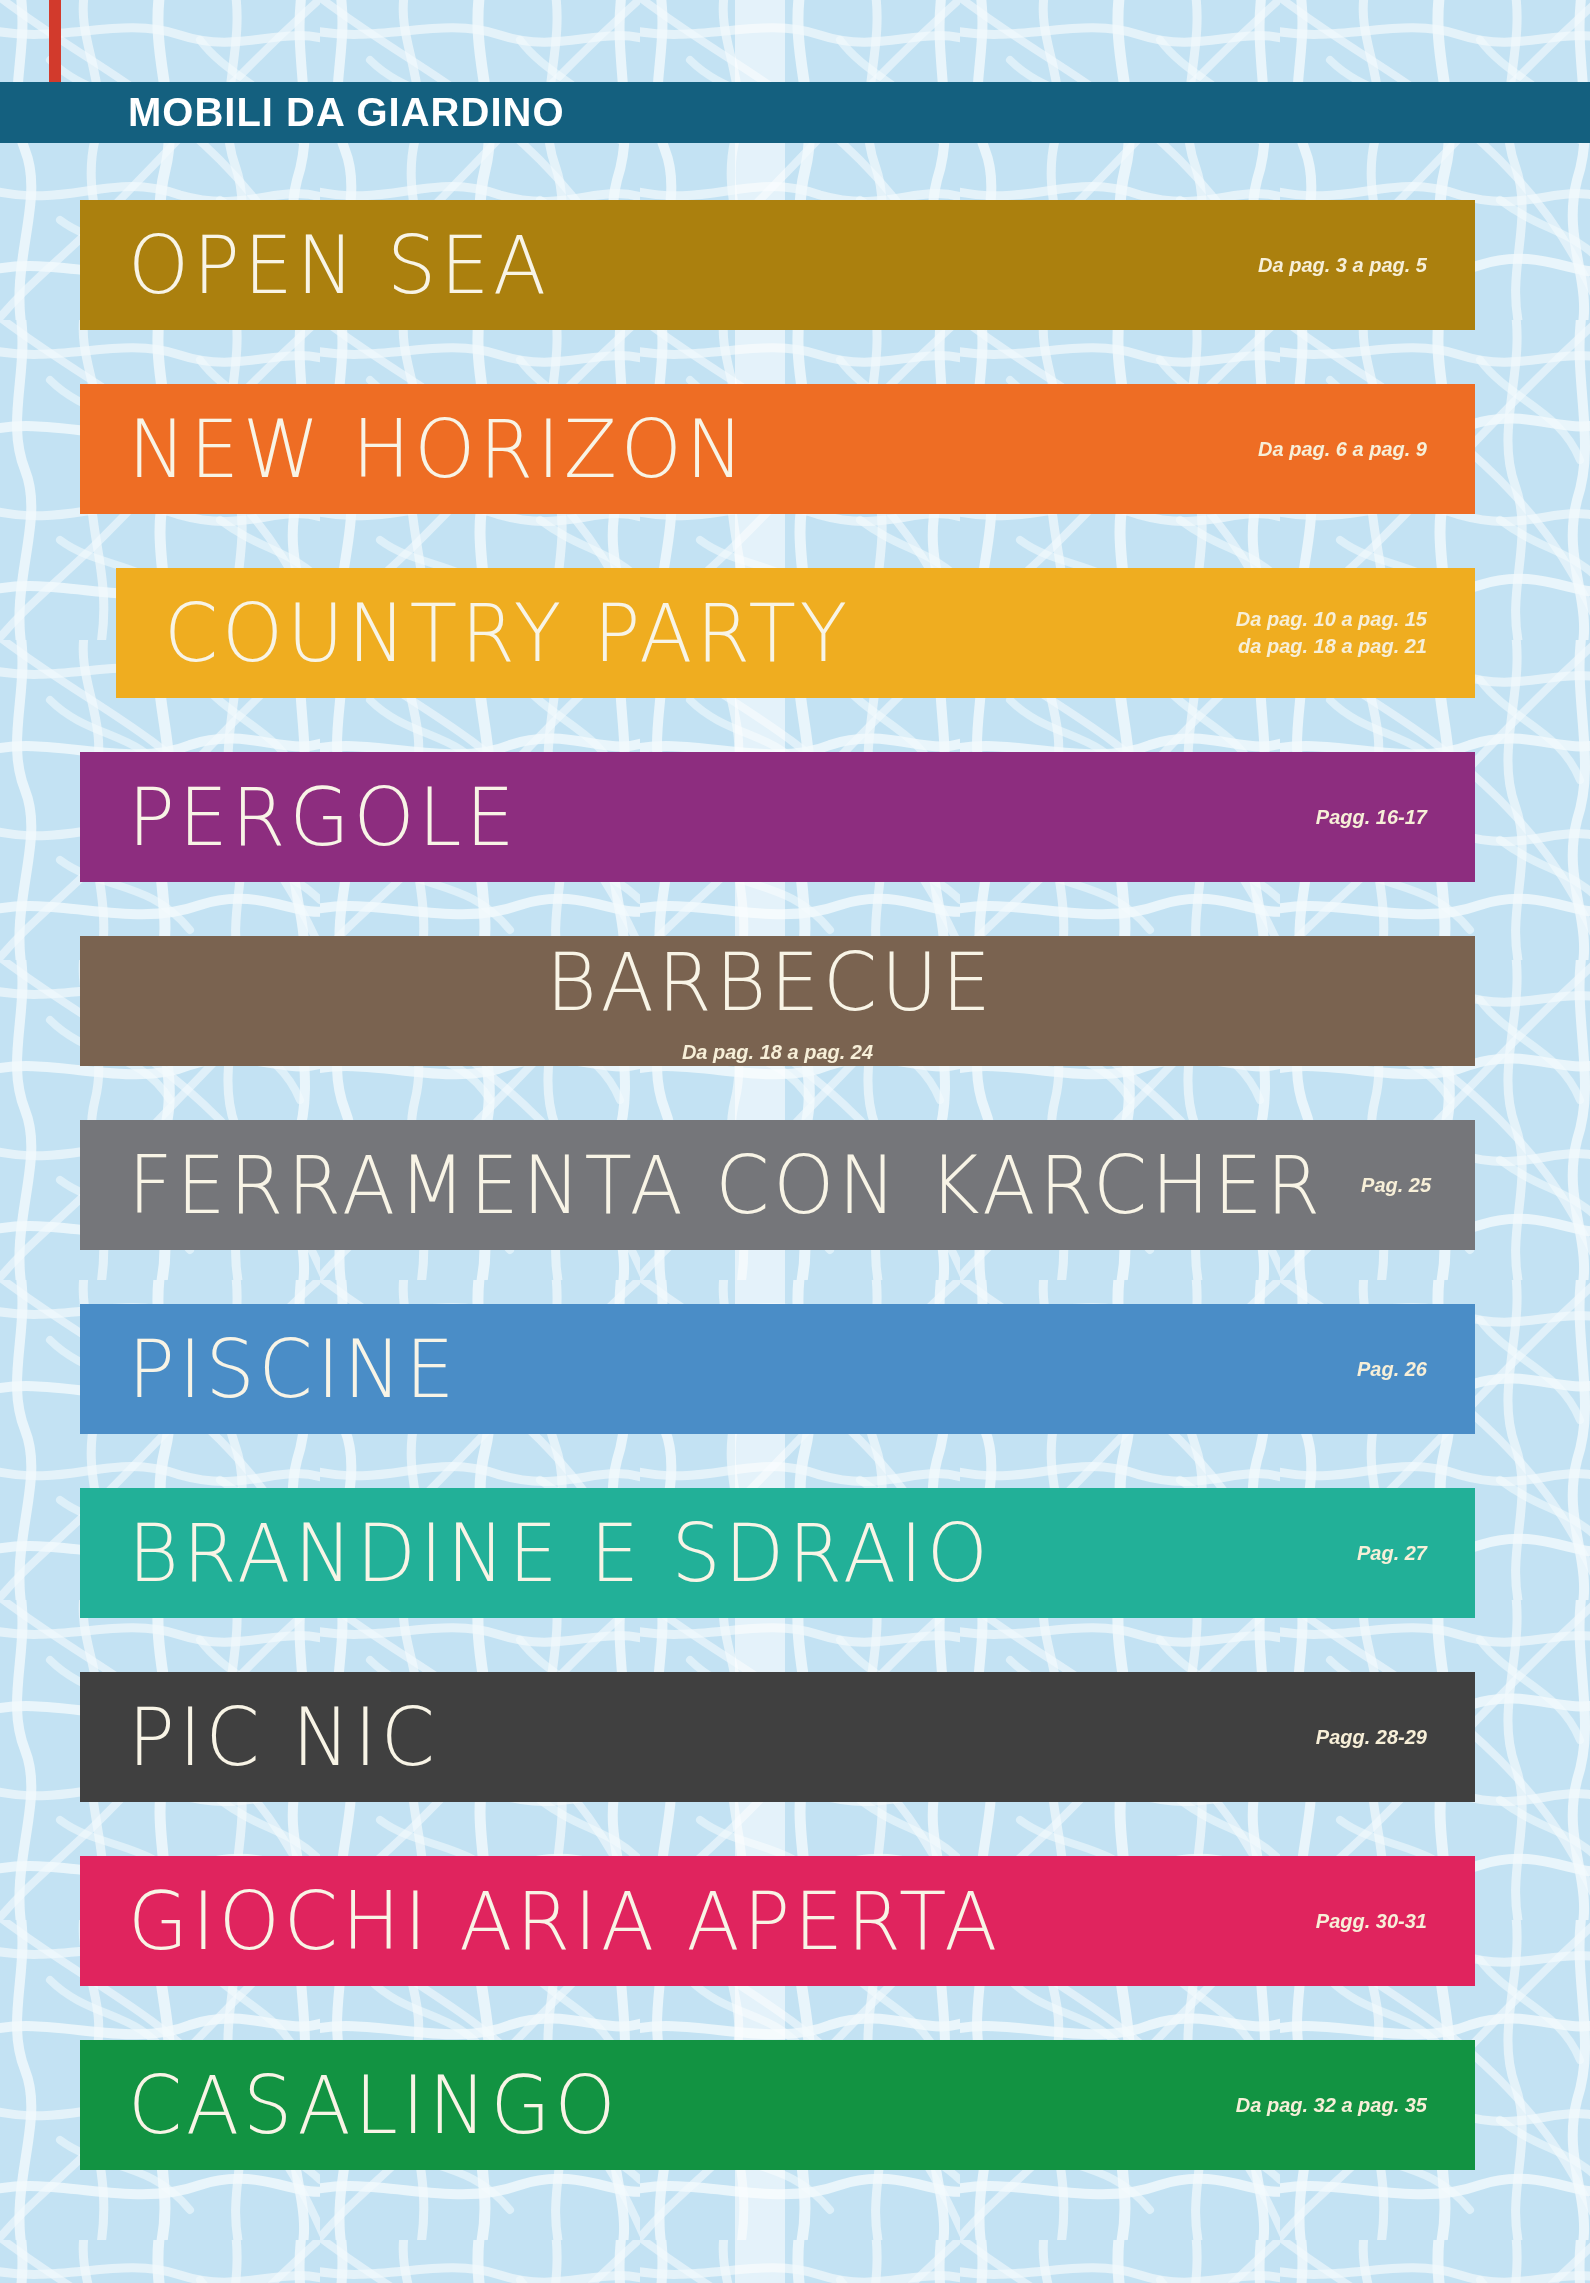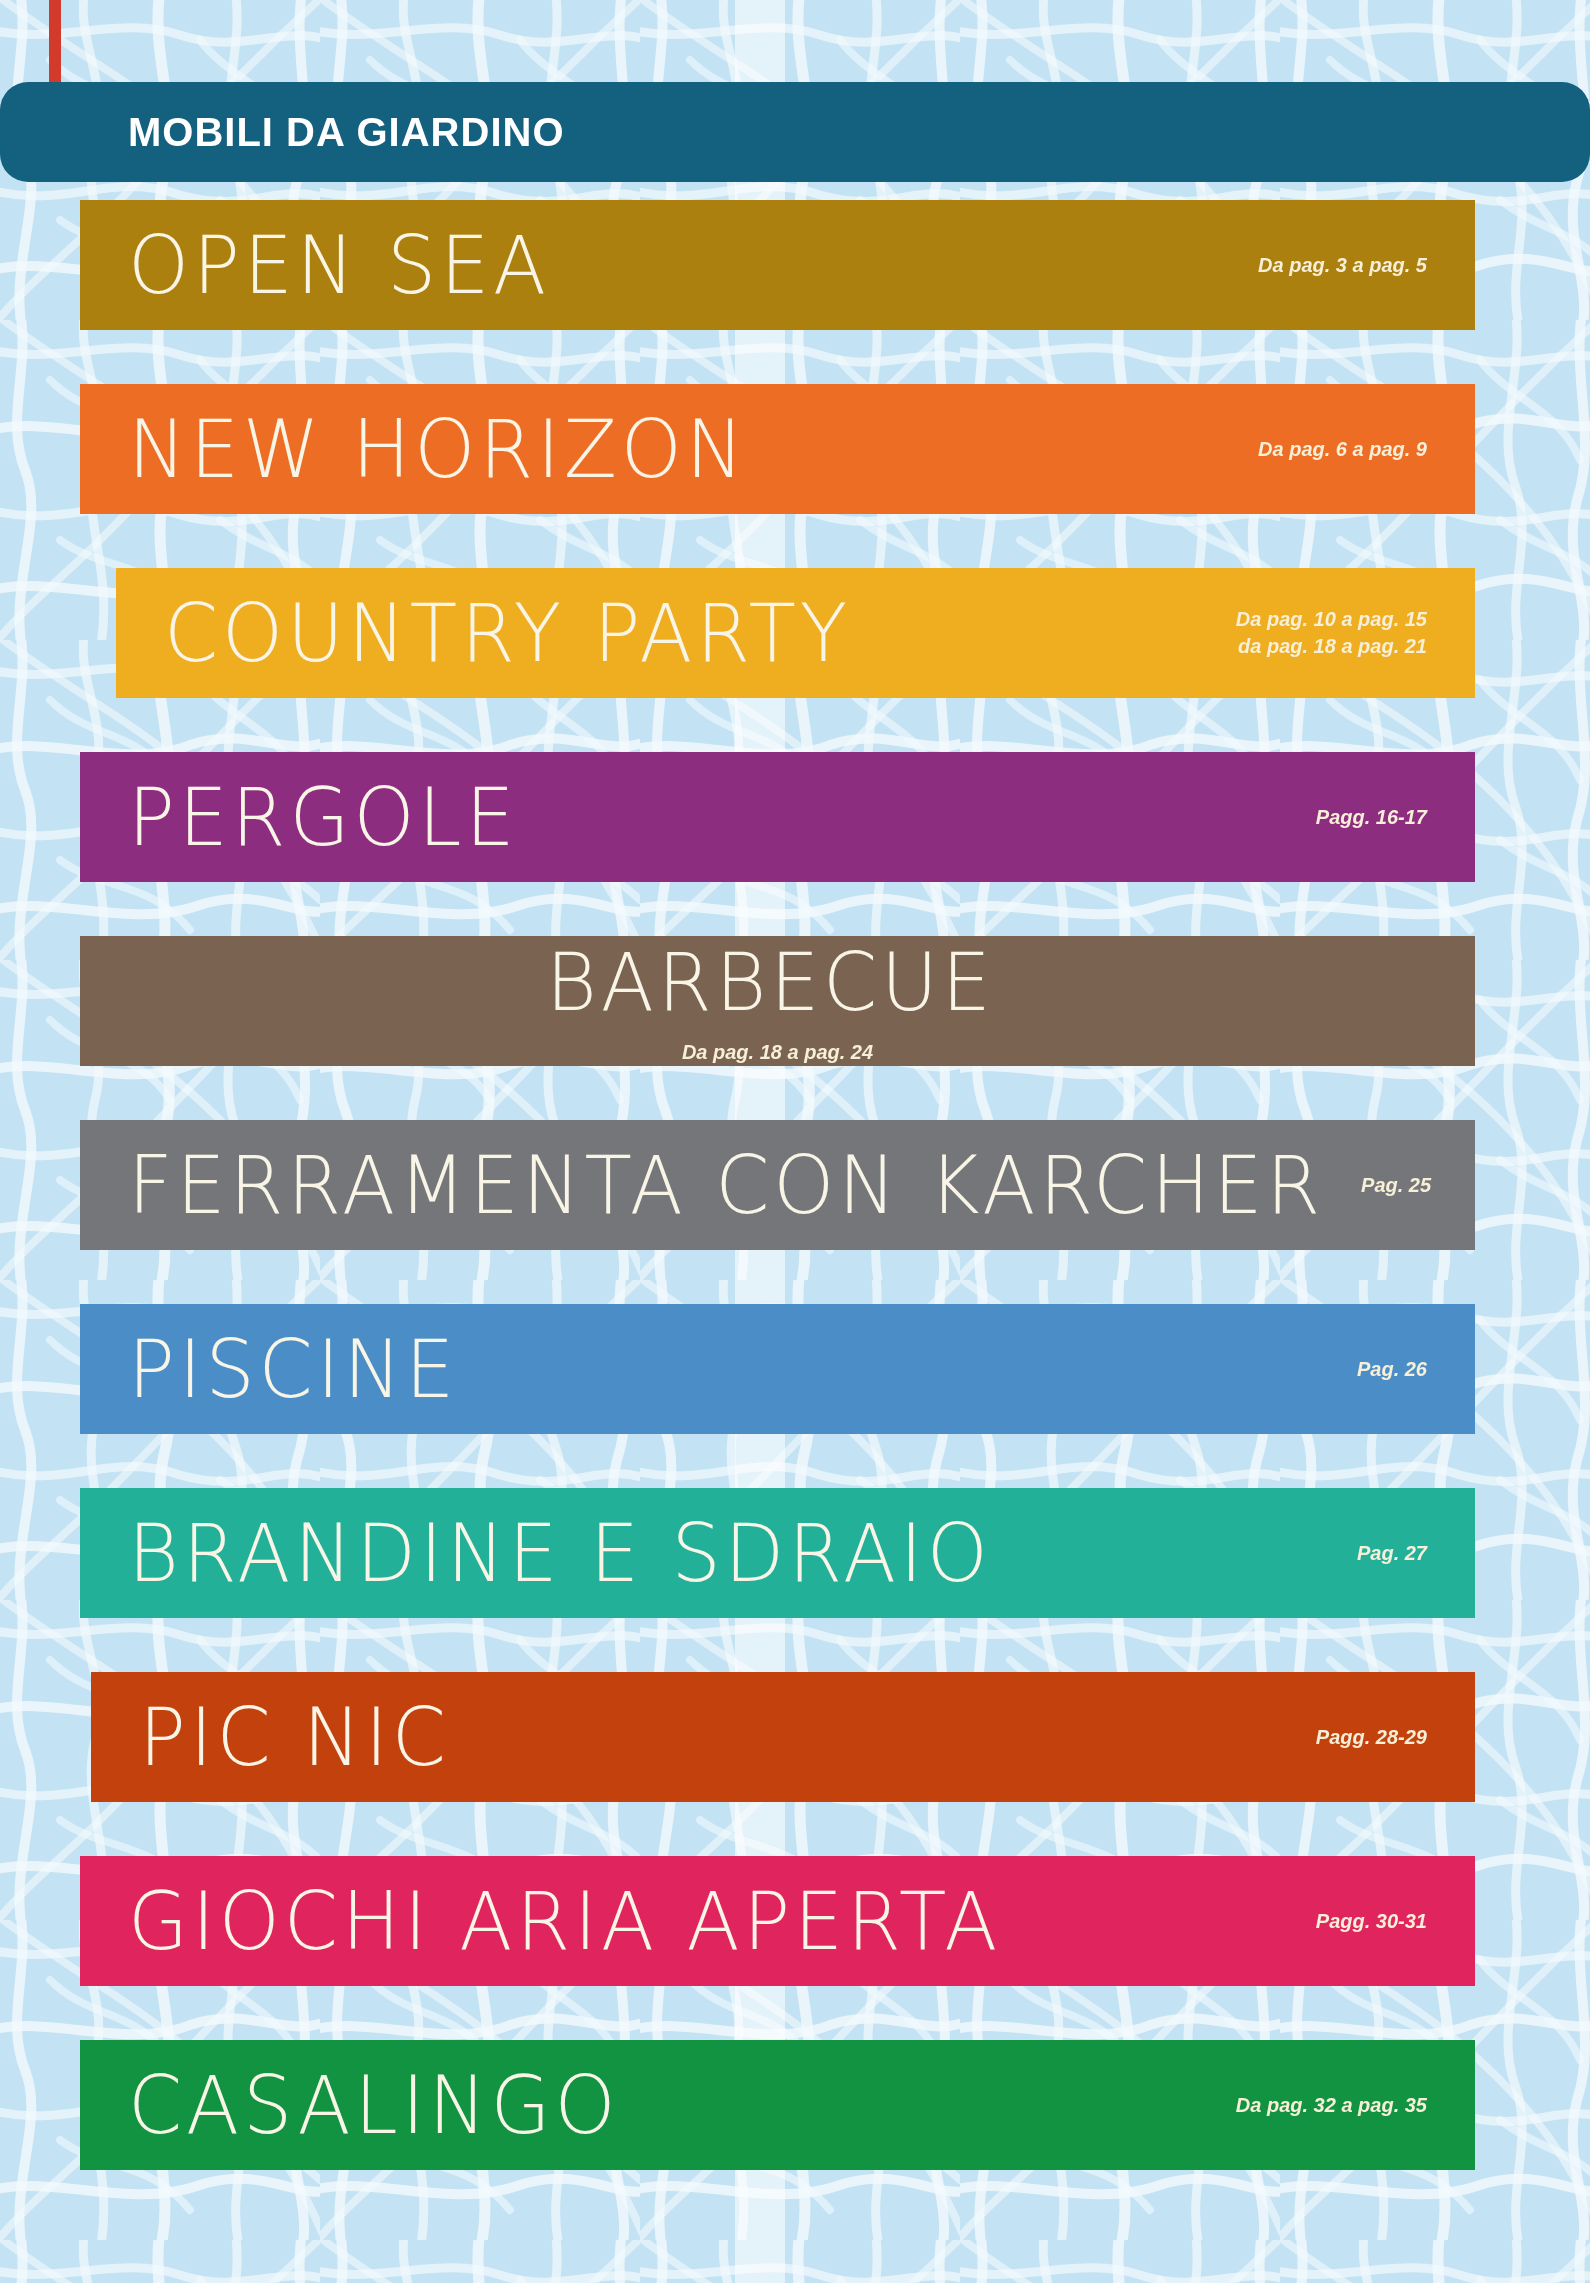--- a/index.html
+++ b/index.html
@@ -12,22 +12,22 @@
   }
   svg.bg-pattern{position:absolute;inset:0;display:block;}
   .v-band{
     position:absolute;top:0;bottom:0;left:735px;width:50px;
     background:rgba(255,255,255,0.55);
   }
   .red-mark{
     position:absolute;left:49px;top:0;width:12px;height:84px;
   }
   .header-bar{
-    position:absolute;left:0;top:82px;width:1590px;height:100px;
-    display:flex;align-items:center;border-radius:28px;
+    position:absolute;left:0;top:82px;width:1590px;height:61px;
+    display:flex;align-items:center;
   }
   .header-title{
     padding-left:128px;
     font-size:40px;font-weight:bold;letter-spacing:1px;
     color:#ffffff;
   }
   .bars{
     position:absolute;left:80px;top:200px;width:1395px;
     display:flex;flex-direction:column;gap:54px;
   }
@@ -144,21 +144,21 @@
         </span>
     </div>
 
     <div class="bar" style="background: rgb(34, 176, 152);">
       <span class="bar-title">BRANDINE E SDRAIO</span>
       <span class="bar-pages">
           <div>Pag. 27</div>
         </span>
     </div>
 
-    <div class="bar" style="background: #c2410c; margin-left: 11px;">
+    <div class="bar" style="background: #404040;">
       <span class="bar-title">PIC NIC</span>
       <span class="bar-pages">
           <div>Pagg. 28-29</div>
         </span>
     </div>
 
     <div class="bar" style="background: rgb(224, 36, 94);">
       <span class="bar-title">GIOCHI ARIA APERTA</span>
       <span class="bar-pages">
           <div>Pagg. 30-31</div>

